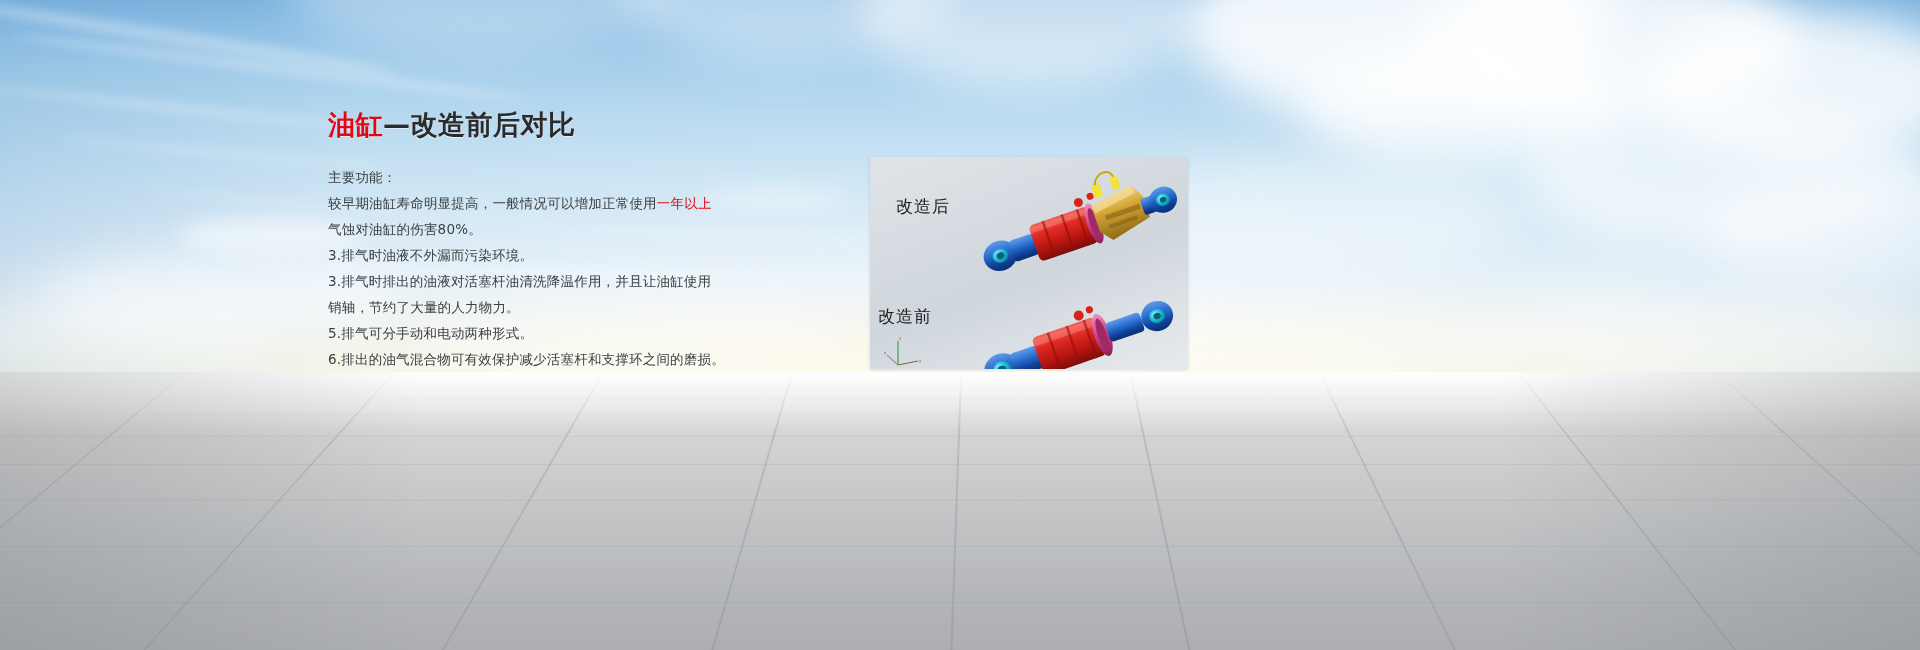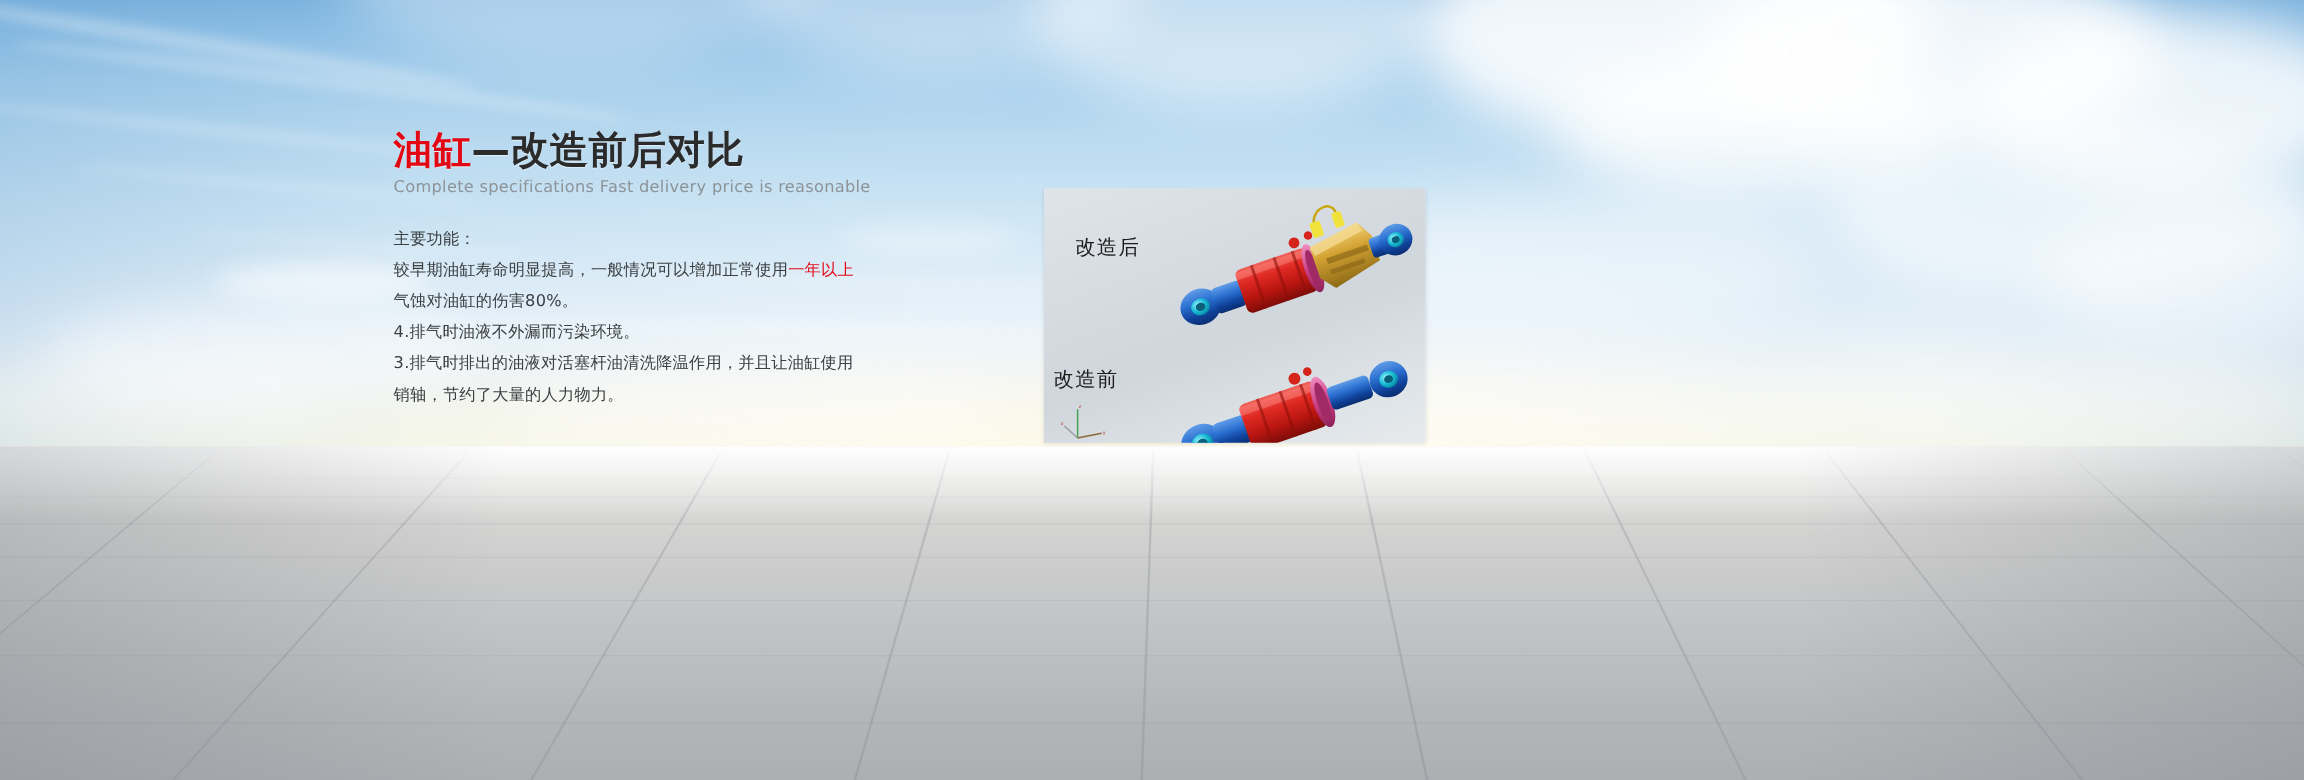--- a/index.html
+++ b/index.html
@@ -78,21 +78,21 @@
   }
   
   .hline { position:absolute; height:1px; background:rgba(120,124,130,.30); left:0; width:1920px; }
   
   .vline { position:absolute; background:rgba(125,129,136,.28); transform-origin:top center; }
 
   
   .copy { position:absolute; left:328px; top:108px; width:520px; }
 
   .headline {
-    font-size:32px; font-weight:bold; letter-spacing:.5px;
+    font-size:27px; font-weight:bold; letter-spacing:.5px;
     color:#2b2b2b; white-space:nowrap; line-height:34px;
     text-shadow:0 1px 1px rgba(255,255,255,.55);
   }
   .headline .hl-red { color:#e30613; }
 
   .subhead {
     margin-top:6px; font-size:13.5px; color:#8d9499;
     letter-spacing:.25px; white-space:nowrap;
     font-family:"DejaVu Sans","Liberation Sans",sans-serif;
   }
@@ -185,29 +185,30 @@
 
   <div class="ground-haze"></div>
   <div class="ground-vig"></div>
 
   <div class="copy">
 
     <div class="headline">
       <span class="hl-red">油缸</span><span>—改造前后对比</span>
     </div>
 
-    <div class="subhead">Complete specifications Fast delivery price is reasonable</div>
 
     <div class="body">
       <p><span>主要功能：</span></p>
       <p><span>较早期油缸寿命明显提高，一般情况可以增加正常使用</span><span class="em-red">一年以上</span></p>
       <p><span>气蚀对油缸的伤害80%。</span></p>
-      <p><span>4.排气时油液不外漏而污染环境。</span></p>
+      <p><span>3.排气时油液不外漏而污染环境。</span></p>
       <p><span>3.排气时排出的油液对活塞杆油清洗降温作用，并且让油缸使用</span></p>
       <p><span>销轴，节约了大量的人力物力。</span></p>
+      <p><span>5.排气可分手动和电动两种形式。</span></p>
+      <p><span>6.排出的油气混合物可有效保护减少活塞杆和支撑环之间的磨损。</span></p>
     </div>
   </div>
 
   <div class="panel">
 
     <div class="panel-label lbl-after">改造后</div>
     <div class="panel-label lbl-before">改造前</div>
 
     <svg class="triad" viewBox="0 0 40 34">
       <line x1="14" y1="30" x2="14" y2="6" stroke="#3fa14a" stroke-width="1.2"></line>

